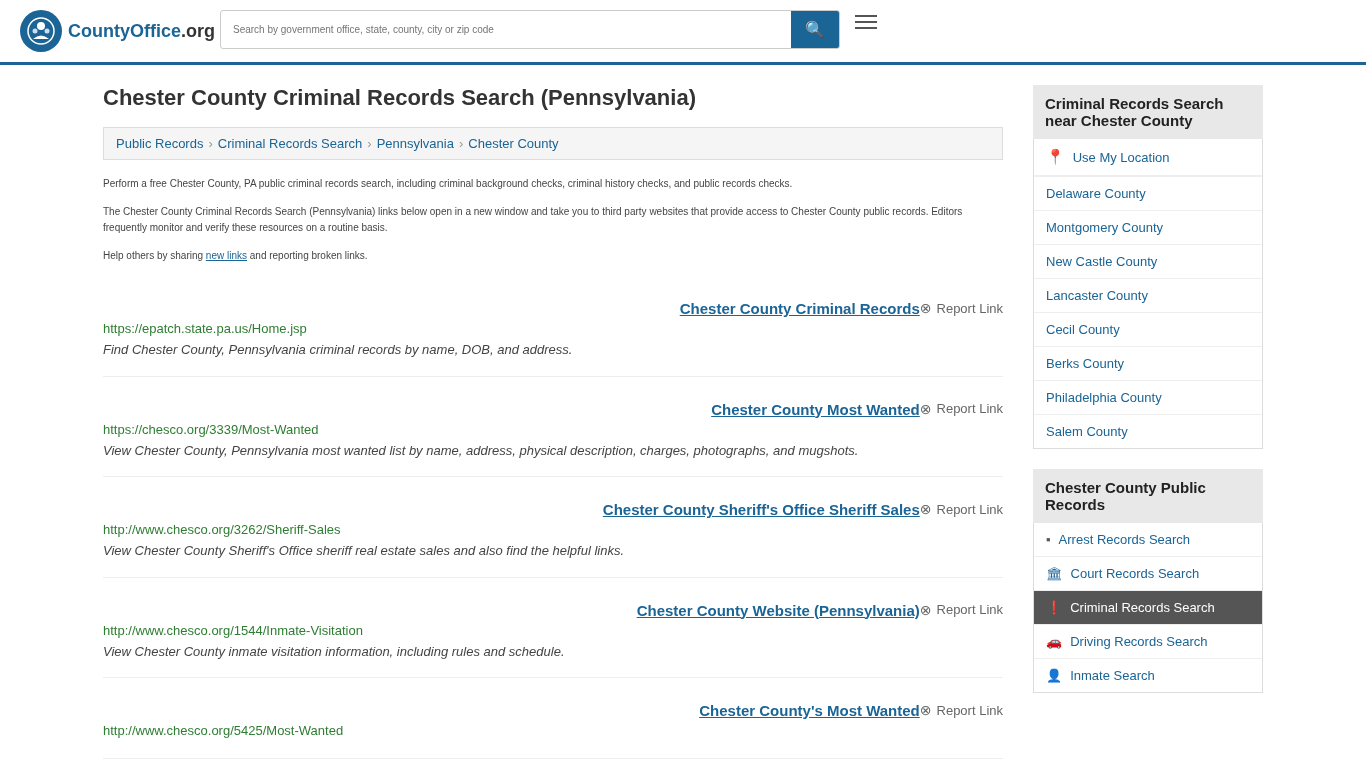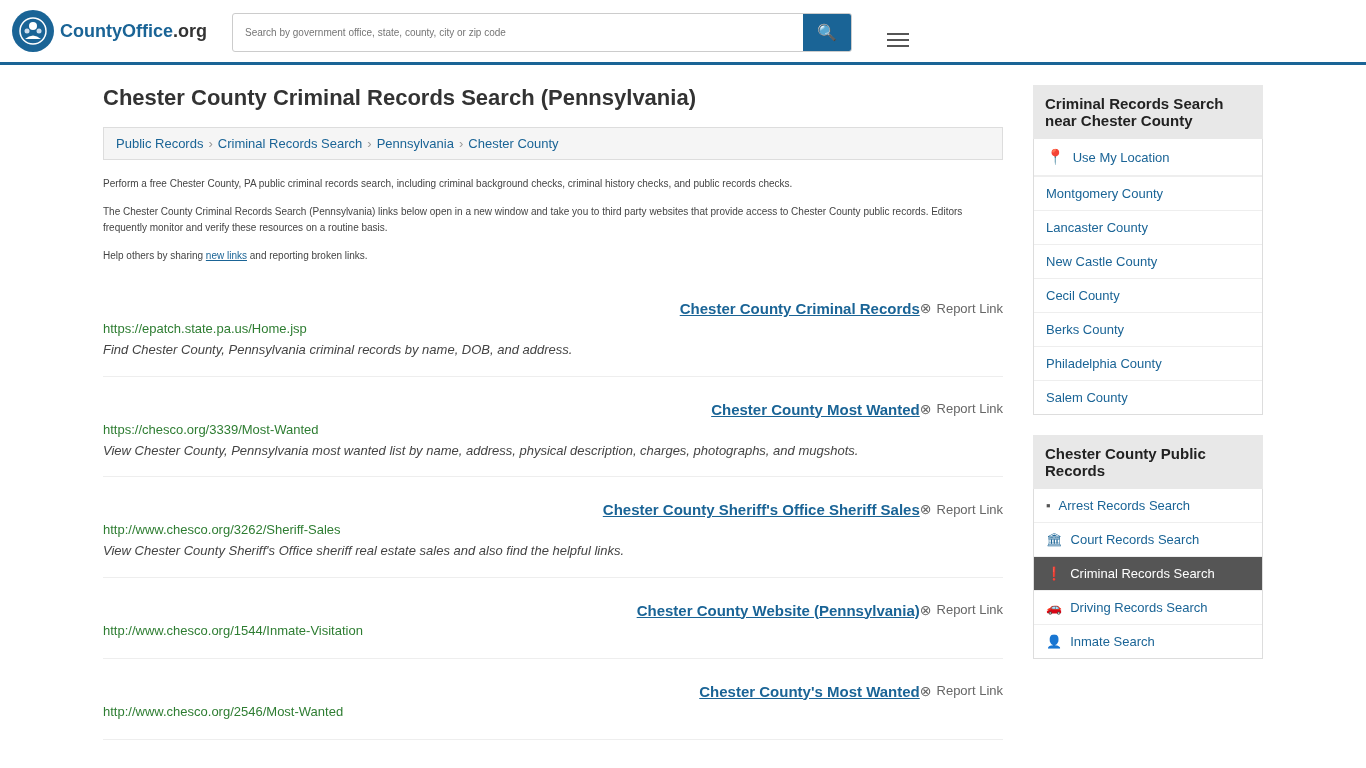--- a/index.html
+++ b/index.html
@@ -2,24 +2,23 @@
 <html><head>
   <meta charset="utf-8">
   <style>
     * { box-sizing: border-box; margin: 0; padding: 0; }
     body { font-family: Arial, sans-serif; font-size: 14px; color: #333; background: #fff; }
 
     
     .header {
       background: #fff;
       border-bottom: 3px solid #1a6496;
-      padding: 10px 12px;
-      display: flex;
-      align-items: flex-end;
-      gap: 20px;
+      padding: 10px 20px;
+      display: flex;
+      align-items: flex-start;
     }
     .logo-area {
       display: flex;
       align-items: center;
       gap: 6px;
       min-width: 200px;
     }
     .logo-circle {
       width: 42px;
       height: 42px;
@@ -312,56 +311,60 @@
 
       <div class="result-item">
         <div class="result-header">
           <a href="#" class="result-title">Chester County Website (Pennsylvania)</a>
           <div class="report-link">
             <span class="report-link-icon">⊗</span>
             <span>Report Link</span>
           </div>
         </div>
         <div class="result-url">http://www.chesco.org/1544/Inmate-Visitation</div>
+        <div class="result-desc">View Chester County inmate visitation information, including rules and schedule.</div>
       </div>
 
       <div class="result-item">
         <div class="result-header">
           <a href="#" class="result-title">Chester County's Most Wanted</a>
           <div class="report-link">
             <span class="report-link-icon">⊗</span>
             <span>Report Link</span>
           </div>
         </div>
-        <div class="result-url">http://www.chesco.org/2546/Most-Wanted</div>
+        <div class="result-url">http://www.chesco.org/5425/Most-Wanted</div>
         <div class="result-desc"></div>
       </div>
 
     </div>
   </div>
 
   <aside class="sidebar">
 
     <div class="sidebar-section">
       <div class="sidebar-section-title">Criminal Records Search near Chester County</div>
       <ul class="sidebar-links county-links">
         <li>
           <a href="#" class="use-location-link">
             <span style="color:#333; font-size:15px;">📍</span>
             <span>Use My Location</span>
           </a>
         </li>
         <li>
+            <a href="#">Delaware County</a>
+          </li>
+        <li>
             <a href="#">Montgomery County</a>
           </li>
         <li>
+            <a href="#">New Castle County</a>
+          </li>
+        <li>
             <a href="#">Lancaster County</a>
-          </li>
-        <li>
-            <a href="#">New Castle County</a>
           </li>
         <li>
             <a href="#">Cecil County</a>
           </li>
         <li>
             <a href="#">Berks County</a>
           </li>
         <li>
             <a href="#">Philadelphia County</a>
           </li>

